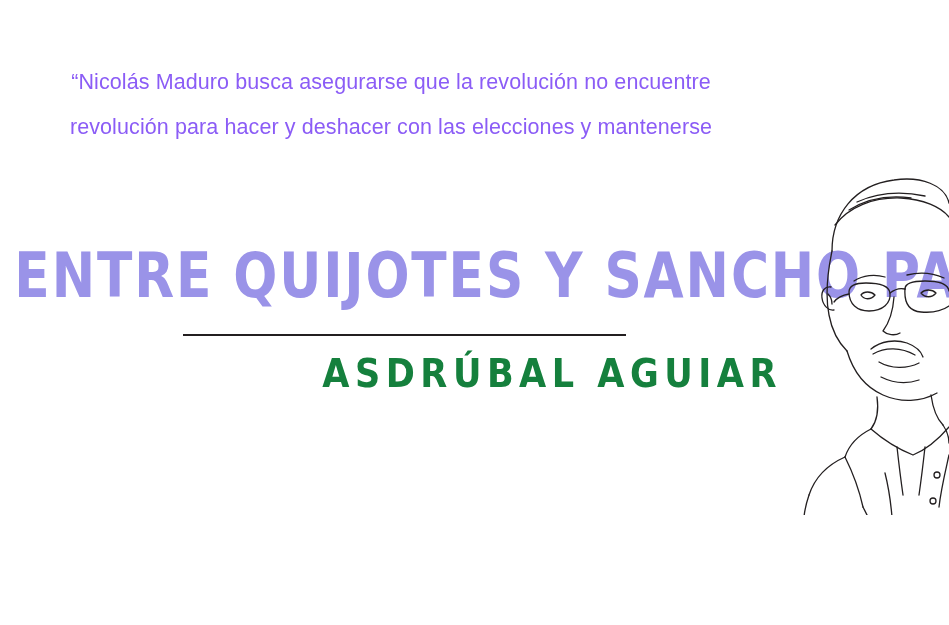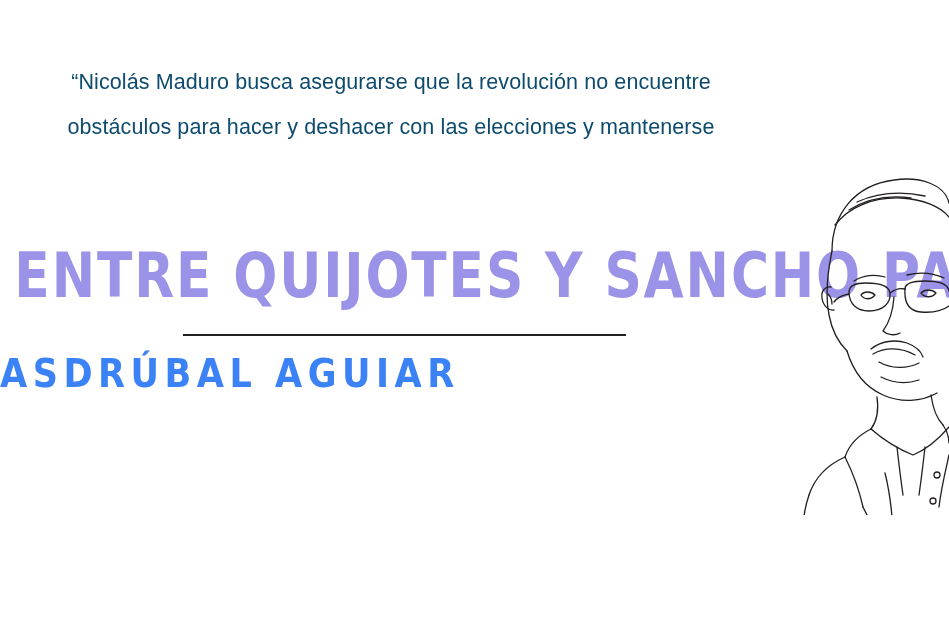--- a/index.html
+++ b/index.html
@@ -22,21 +22,21 @@
     overflow: hidden;
   }
 
   
   #quote {
     position: absolute;
     left: 0;
     top: 60px;
     width: 782px;
     text-align: center;
-    color: #0c4a6e;
+    color: #8b5cf6;
     font-family: "Liberation Sans", sans-serif;
     font-size: 21.5px;
     line-height: 45px;
     letter-spacing: 0.1px;
     white-space: nowrap;
   }
   #quote .qline {
     display: block;
   }
 
@@ -67,22 +67,22 @@
     height: 2px;
     background: #231f20;
   }
 
   
   #author {
     position: absolute;
     left: 0;
     top: 352px;
     width: 782px;
-    text-align: left;
-    color: #3b82f6;
+    text-align: right;
+    color: #15803d;
     font-family: "DejaVu Sans Condensed", "Liberation Sans Narrow", "Liberation Sans", sans-serif;
     font-size: 39px;
     font-weight: 700;
     letter-spacing: 5.5px;
     white-space: nowrap;
     line-height: 44px;
   }
 
   
   #portrait {
@@ -96,21 +96,21 @@
     display: block;
   }
 </style>
 </head>
 <body>
 
 <div id="page">
 
   <div id="quote">
     <span class="qline">“Nicolás Maduro busca asegurarse que la revolución no encuentre</span>
-    <span class="qline">obstáculos para hacer y deshacer con las elecciones y mantenerse</span>
+    <span class="qline">revolución para hacer y deshacer con las elecciones y mantenerse</span>
   </div>
 
   <div id="title">ENTRE QUIJOTES Y SANCHO PANZAS</div>
 
   <div id="divider"></div>
 
   <div id="author">ASDRÚBAL AGUIAR</div>
 
   <div id="portrait">
     <svg width="300" height="360" viewBox="0 0 300 360" fill="none" xmlns="http://www.w3.org/2000/svg">

